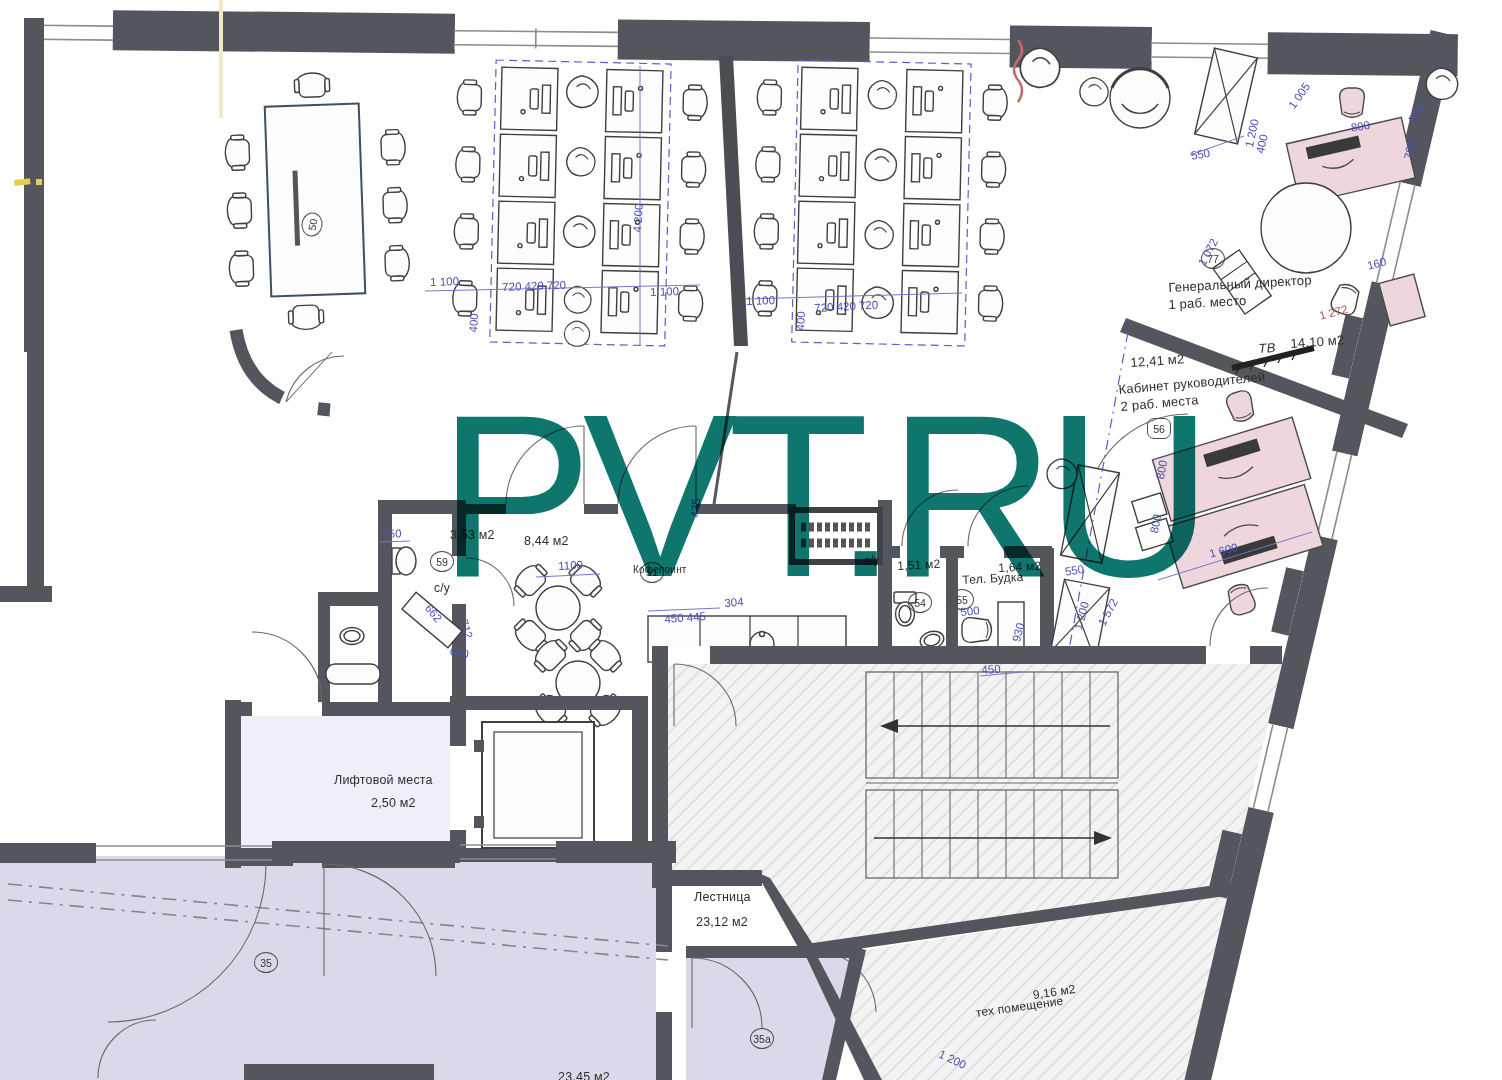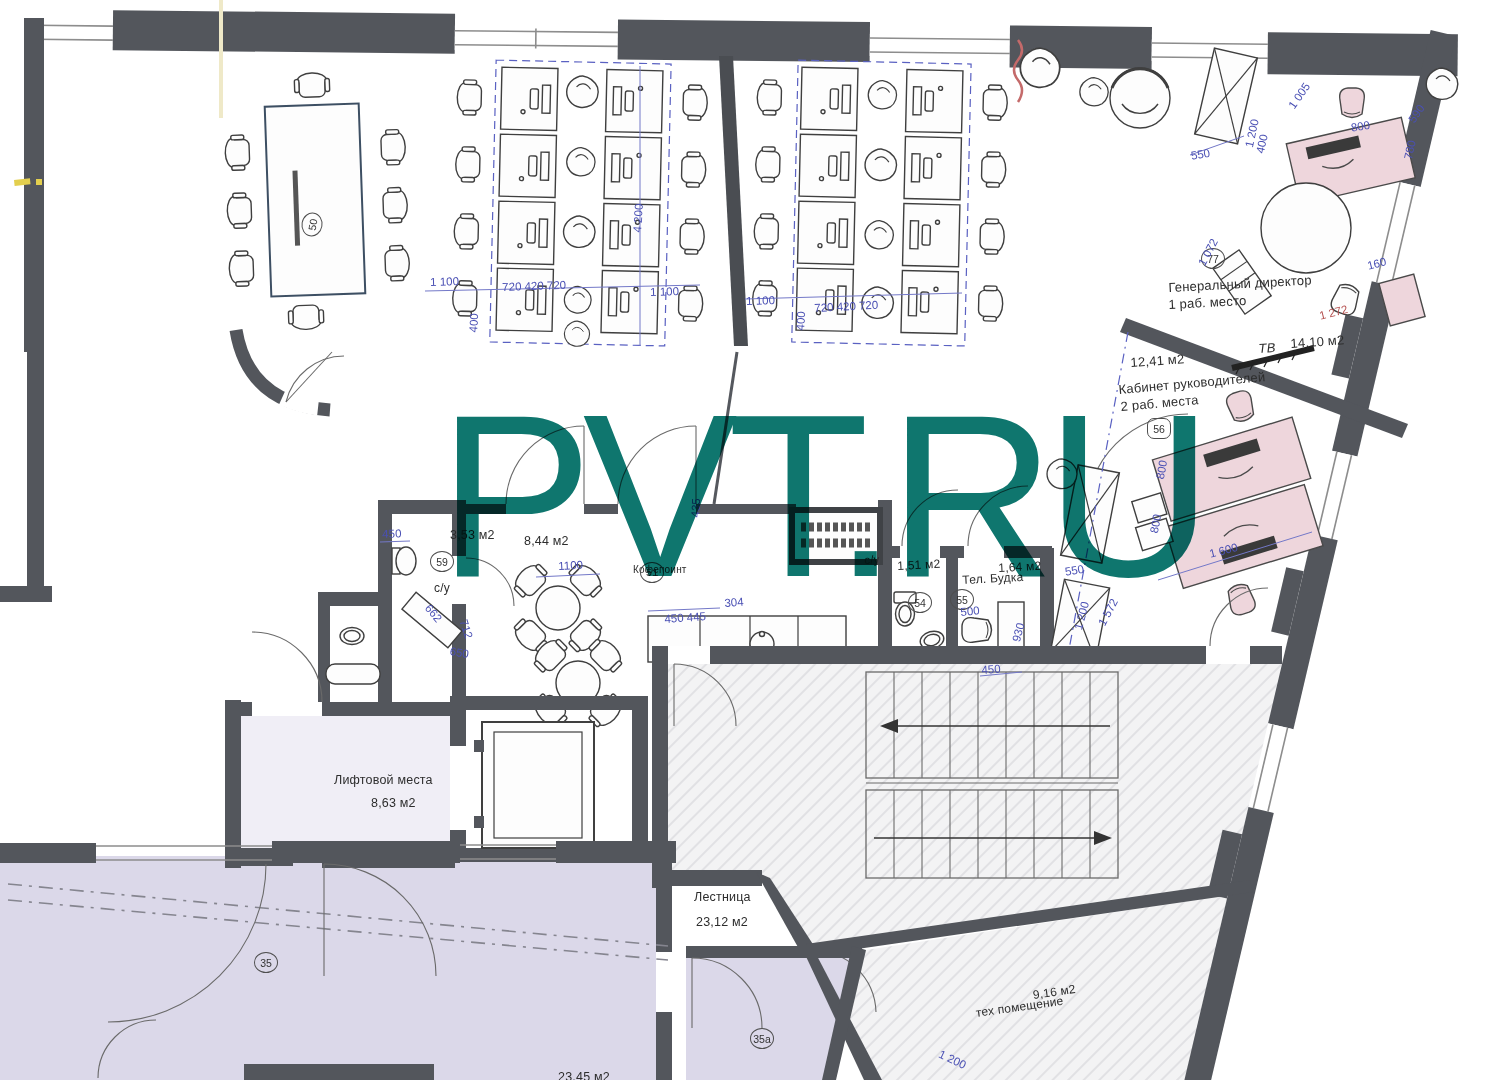--- a/index.html
+++ b/index.html
@@ -447,21 +447,21 @@
 <div class="lbl" style="left:1120px;top:399px;font-size:13px;transform:rotate(-5deg)">2 раб. места</div>
 <div class="lbl" style="left:450px;top:528px;">3,53 м2</div>
 <div class="lbl" style="left:434px;top:581px;font-size:12px">с/у</div>
 <div class="lbl" style="left:524px;top:534px;">8,44 м2</div>
 <div class="lbl" style="left:633px;top:564px;font-size:10px">Кофепоинт</div>
 <div class="lbl" style="left:864px;top:554px;font-size:11.5px;transform:rotate(-3deg)">с/у</div>
 <div class="lbl" style="left:897px;top:559px;font-size:12px;transform:rotate(-3deg)">1,51 м2</div>
 <div class="lbl" style="left:998px;top:561px;font-size:12px;transform:rotate(-3deg)">1,64 м2</div>
 <div class="lbl" style="left:962px;top:573px;font-size:12px;transform:rotate(-3deg)">Тел. Будка</div>
 <div class="lbl" style="left:334px;top:773px;">Лифтовой места</div>
-<div class="lbl" style="left:371px;top:796px;">8,63 м2</div>
+<div class="lbl" style="left:371px;top:796px;">2,50 м2</div>
 <div class="lbl" style="left:694px;top:890px;">Лестница</div>
 <div class="lbl" style="left:696px;top:915px;">23,12 м2</div>
 <div class="lbl" style="left:1032px;top:988px;font-size:12px;transform:rotate(-8deg)">9,16 м2</div>
 <div class="lbl" style="left:975px;top:1006px;font-size:12px;transform:rotate(-8deg)">тех помещение</div>
 <div class="lbl" style="left:558px;top:1070px;">23,45 м2</div>
 
 <div class="mk" style="left:300px;top:214px;transform:rotate(-80deg)">50</div>
 <div class="mk" style="left:640px;top:562px;font-family:Liberation Mono, monospace;">51</div>
 <div class="mk" style="left:430px;top:551px;">59</div>
 <div class="mk" style="left:908px;top:592px;">54</div>

